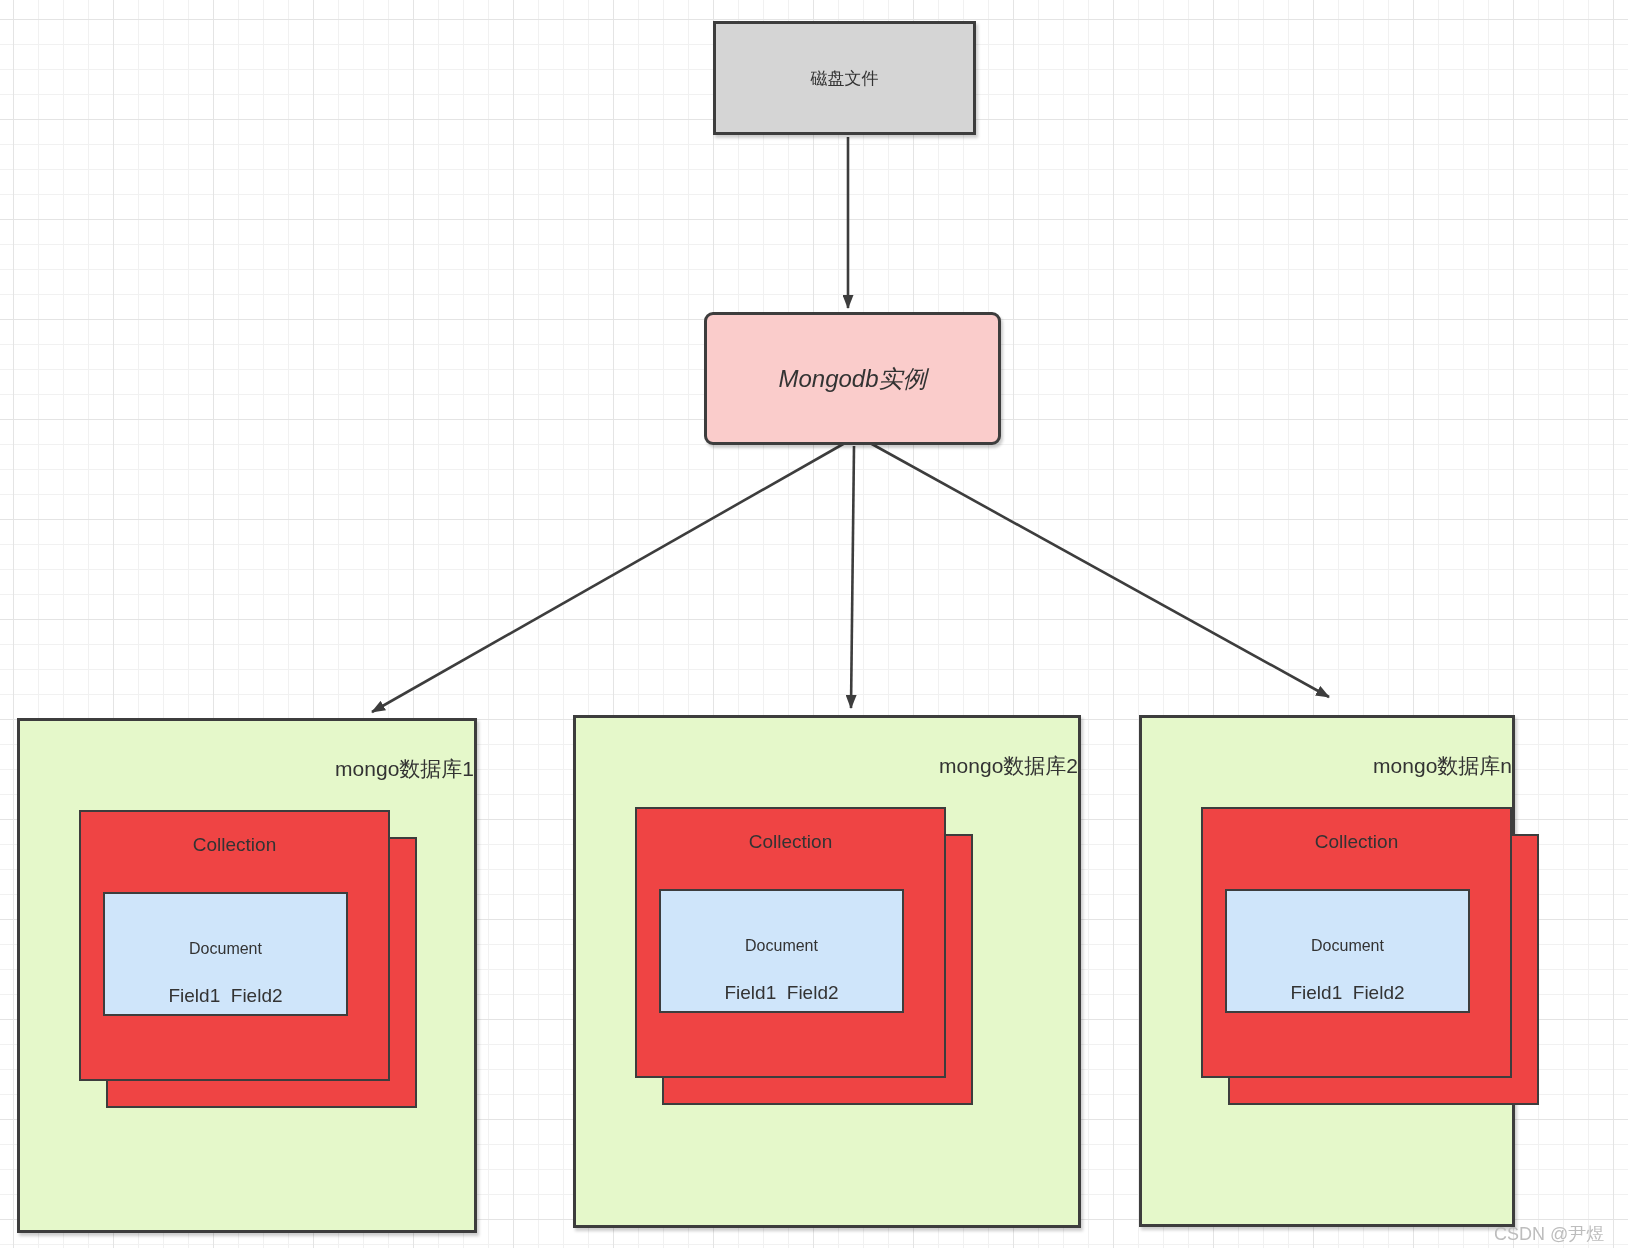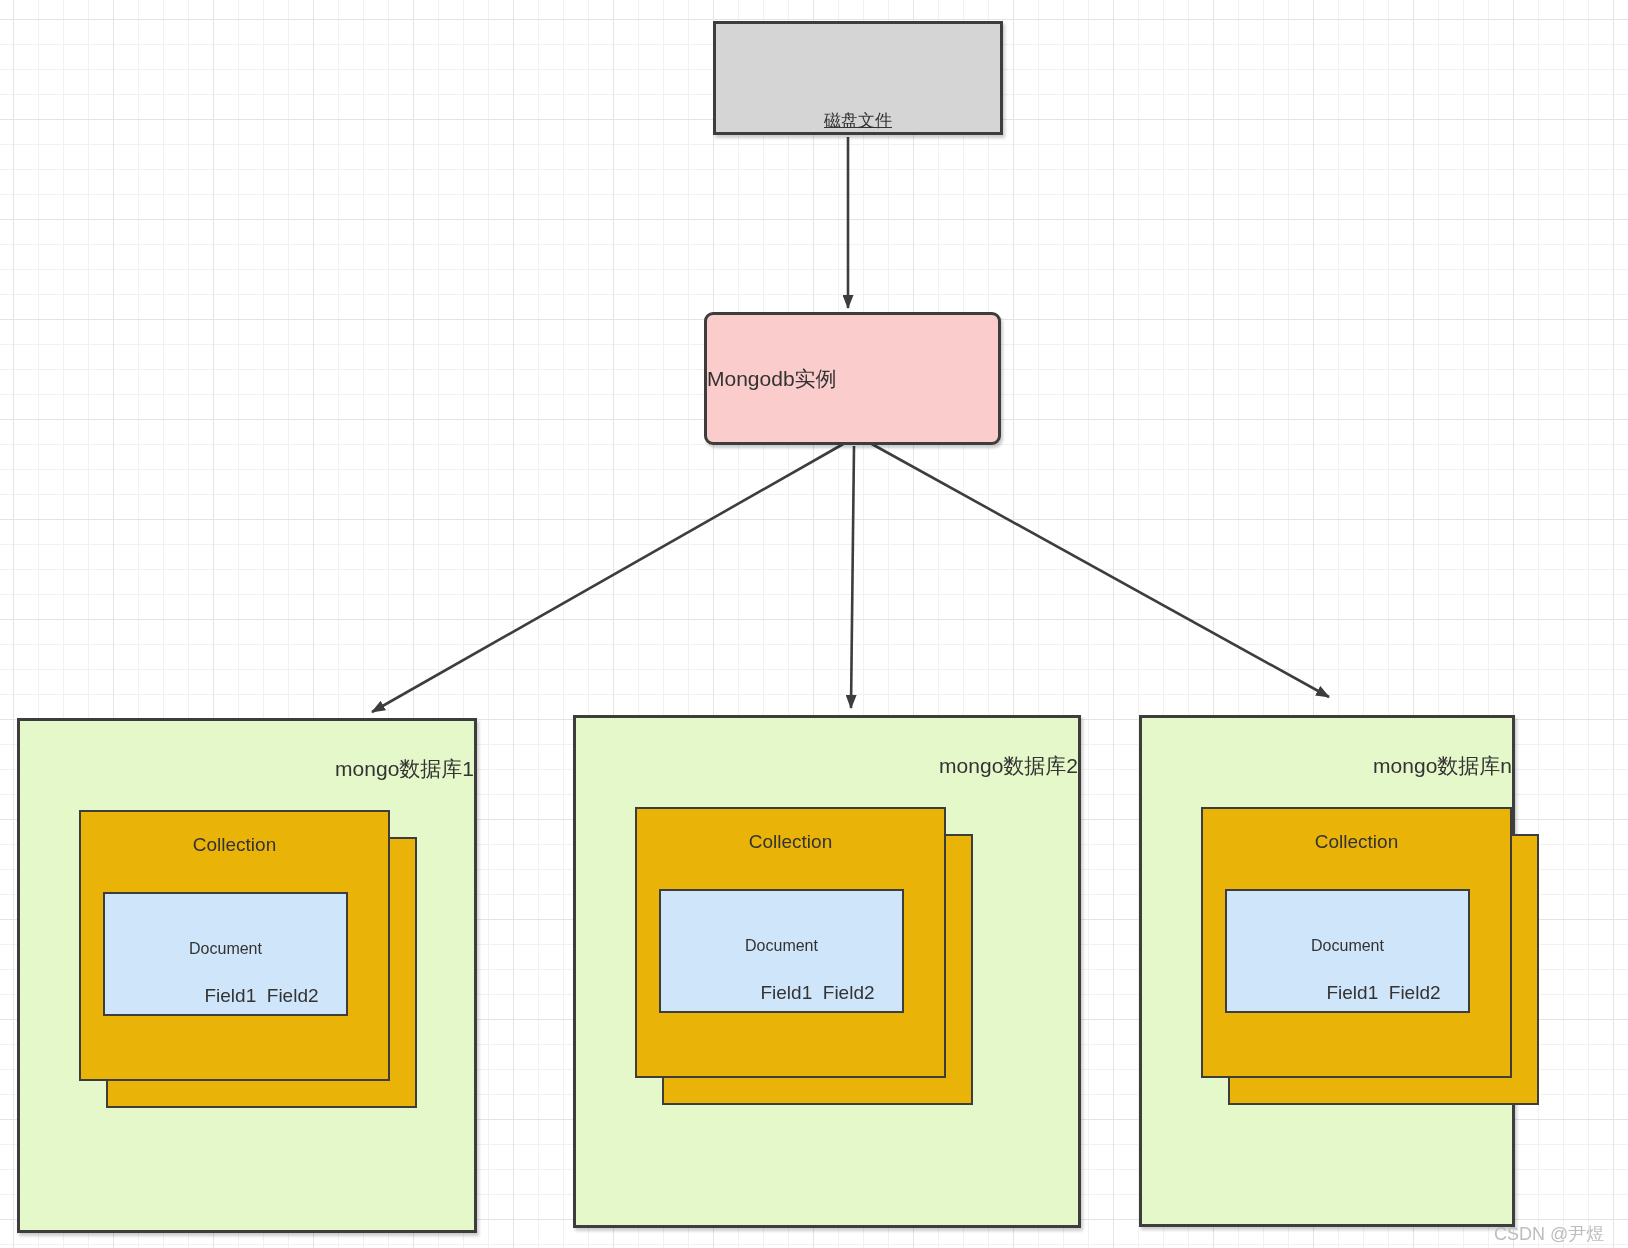--- a/index.html
+++ b/index.html
@@ -18,48 +18,48 @@
     background-size:100px 100px,100px 100px,25px 25px,25px 25px;
     background-position:13px 19px;
   }
   .shape{
     position:absolute;
     box-sizing:border-box;
     border:3px solid #3d3d3d;
     box-shadow:2px 3px 3px rgba(0,0,0,0.20);
   }
   .disk{
-    left:713px;top:21px;width:290px;height:114px;
+    left:713px;top:21px;width:263px;height:114px;
     background:#d5d5d5;
-    display:flex;align-items:flex-end;justify-content:center;
+    display:flex;align-items:center;justify-content:center;
     font-size:17px;
-    text-decoration:underline;
   }
   .instance{
     left:704px;top:312px;width:297px;height:133px;
     background:#facccb;
     border-radius:9px;
-    display:flex;align-items:center;
-    font-size:21px;
+    display:flex;align-items:center;justify-content:center;
+    font-size:24px;
+    font-style:italic;
   }
   .db{
     background:#e5f8ca;
   }
   .db-1{left:17px;top:718px;width:460px;height:515px;}
   .db-2{left:573px;top:715px;width:508px;height:513px;}
   .db-3{left:1139px;top:715px;width:376px;height:512px;}
   .db-title{
     position:absolute;left:0;top:34px;width:100%;
     text-align:right;font-size:21px;line-height:28px;
   }
   .coll{
     position:absolute;
     box-sizing:border-box;
     border:2.5px solid #3d3d3d;
-    background:#eab308;
+    background:#ef4444;
     width:311px;height:271px;
   }
   .coll-back{left:86px;top:116px;}
   .coll-front{left:59px;top:89px;}
   .coll-title{
     position:absolute;left:0;top:20px;width:100%;
     text-align:center;font-size:19px;line-height:26px;
   }
   .doc{
     position:absolute;left:22px;top:80px;width:245px;height:124px;
@@ -68,21 +68,20 @@
     background:#cfe5fa;
   }
   .doc-title{
     position:absolute;left:0;top:42px;width:100%;
     text-align:center;font-size:16px;line-height:26px;
   }
   .doc-fields{
     position:absolute;left:0;top:89px;width:100%;
     text-align:center;font-size:19px;line-height:26px;
     white-space:pre;
-    padding-left:36px;
   }
   #edges{
     position:absolute;left:0;top:0;width:1628px;height:1248px;
     pointer-events:none;
   }
   .watermark{
     position:absolute;left:1494px;top:1226px;
     font-size:18px;line-height:17px;
     color:#bdbdbd;
     white-space:nowrap;

